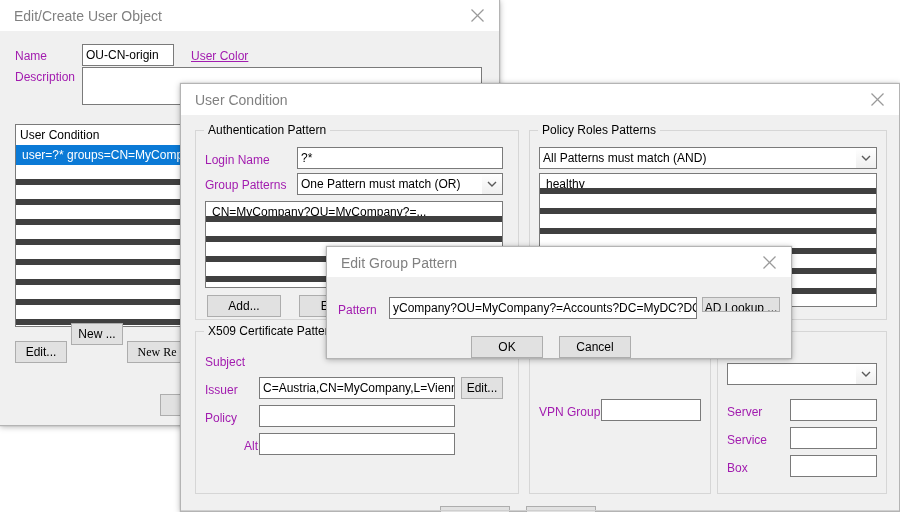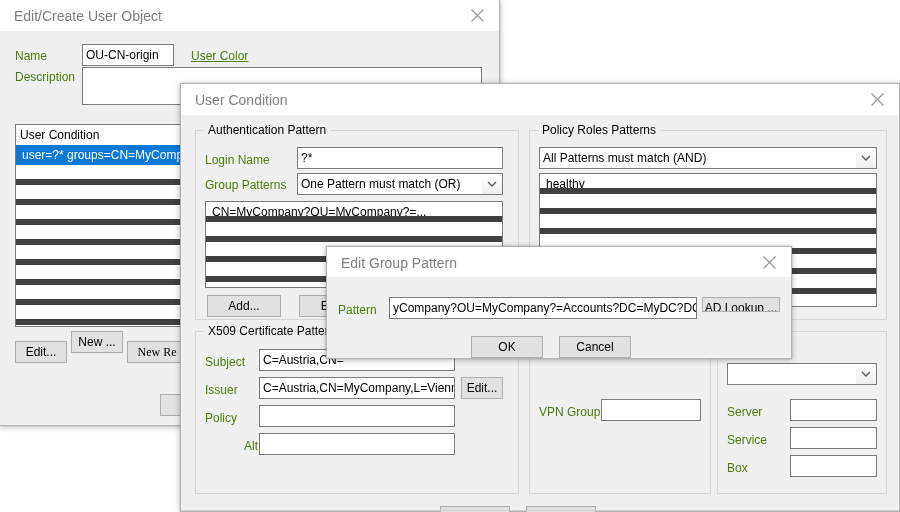--- a/index.html
+++ b/index.html
@@ -55,21 +55,21 @@
     position: absolute;
     left: 0; right: 0; bottom: 0;
     top: 31px;
     background: #f0f0f0;
   }
 
   
   .label {
     position: absolute;
     font-size: 12px;
-    color: #4d7c0f;
+    color: #a21caf;
     white-space: nowrap;
     line-height: 14px;
   }
   .field {
     position: absolute;
     background: #ffffff;
     border: 1px solid #7a7a7a;
     box-sizing: border-box;
     font-size: 12px;
     color: #000;
@@ -196,21 +196,21 @@
         <div class="row"></div>
         <div class="row"></div>
         <div class="row"></div>
         <div class="row"></div>
         <div class="row"></div>
         <div class="row"></div>
         <div class="row"></div>
       </div>
 
       <div class="btn" style="left:15px; top:310px; width:52px; height:22px;">Edit...</div>
-      <div class="btn" style="left:71px; top:300px; width:52px; height:22px;">New ...</div>
+      <div class="btn" style="left:71px; top:292px; width:52px; height:22px;">New ...</div>
       <div class="btn" style="left:127px; top:310px; width:60px; height:22px;font-family:Liberation Serif, serif;">New Re</div>
 
       <div class="btn" style="left:160px; top:363px; width:50px; height:22px;"></div>
     </div>
   </div>
 
   <div class="window shadow" style="left:180px; top:83px; width:720px; height:429px;">
     <div class="titlebar">
       <div class="title">User Condition</div>
       <div class="close-btn">
@@ -247,21 +247,20 @@
         <div class="row"></div>
       </div>
 
       <div class="btn" style="left:26px; top:180px; width:74px; height:22px;">Add...</div>
       <div class="btn" style="left:118px; top:180px; width:74px; height:22px;">Edit...</div>
 
       <div class="groupbox" style="left:14px; top:216px; width:324px; height:163px;">
         <div class="gb-title">X509 Certificate Pattern</div>
       </div>
       <div class="label" style="left:24px; top:240px;">Subject</div>
-      <div class="field" style="left:78px; top:234px; width:196px; height:22px;">C=Austria,CN=</div>
 
       <div class="label" style="left:24px; top:268px;">Issuer</div>
       <div class="field" style="left:78px; top:262px; width:196px; height:22px;">C=Austria,CN=MyCompany,L=Vienna,O=</div>
       <div class="btn" style="left:280px; top:262px; width:42px; height:22px;">Edit...</div>
 
       <div class="label" style="left:24px; top:296px;">Policy</div>
       <div class="field" style="left:78px; top:290px; width:196px; height:22px;"></div>
 
       <div class="label" style="left:24px; top:324px;margin-left:39px;">AltName</div>
       <div class="field" style="left:78px; top:318px; width:196px; height:22px;"></div>

